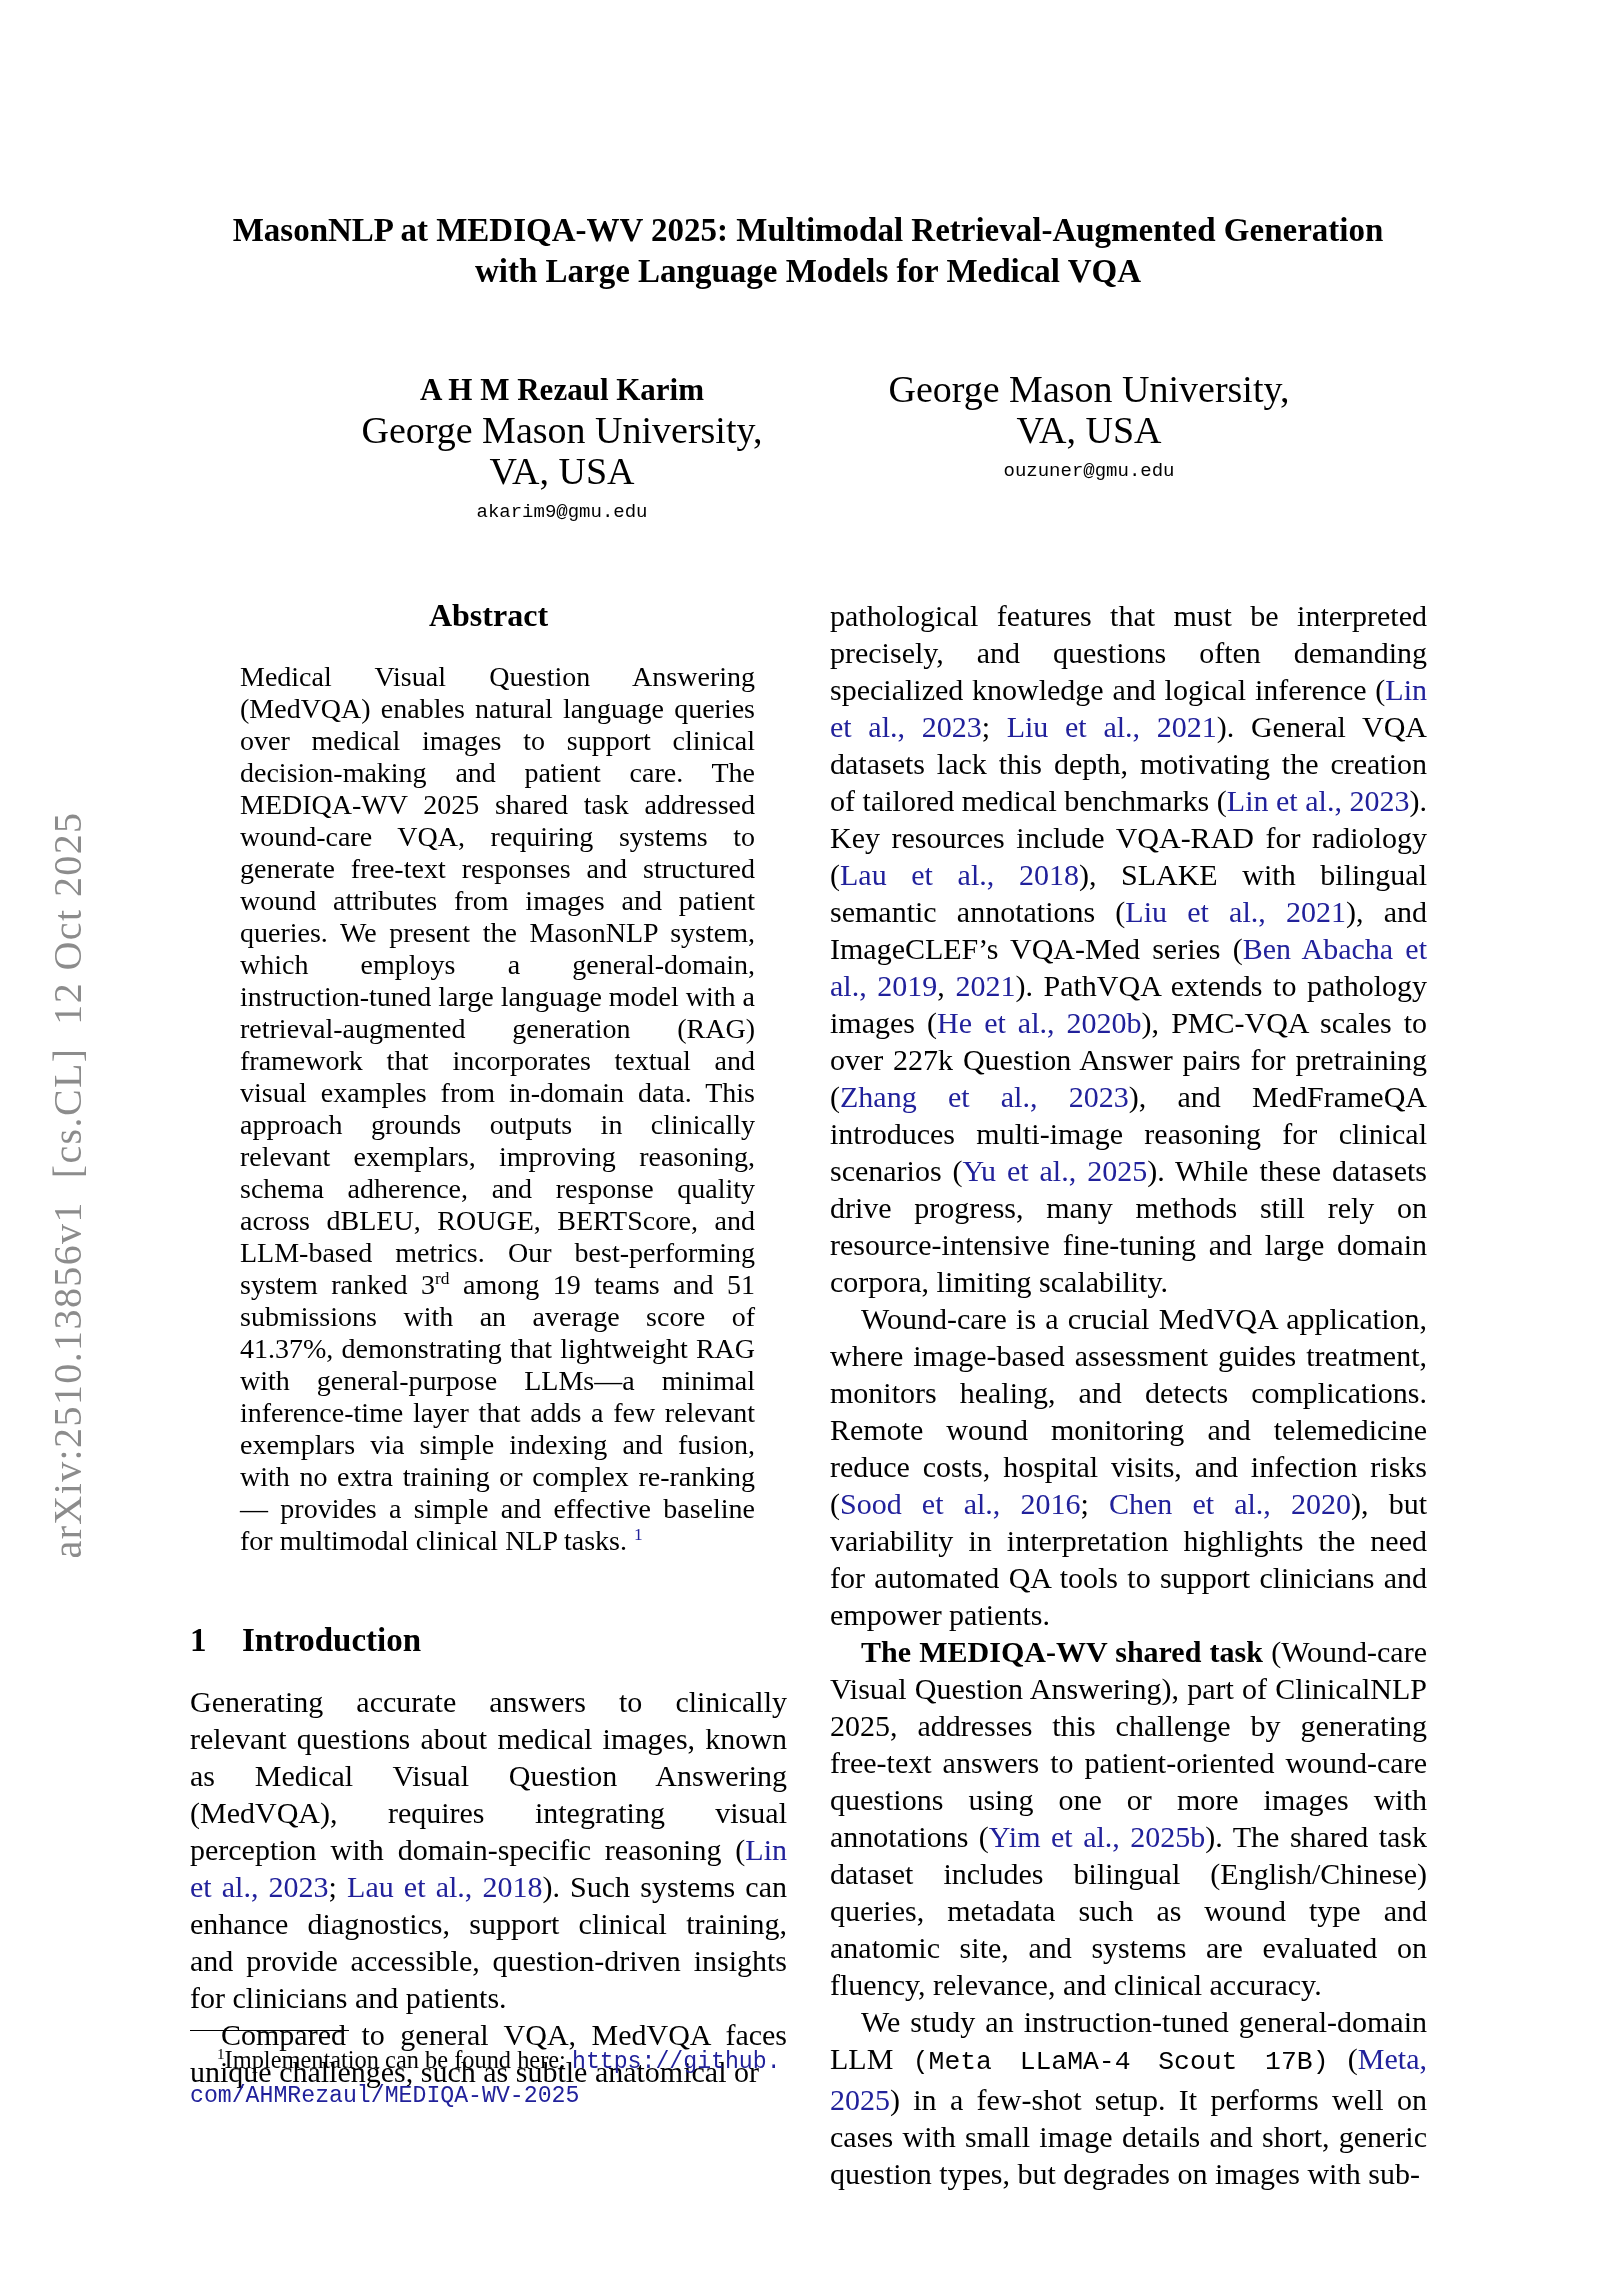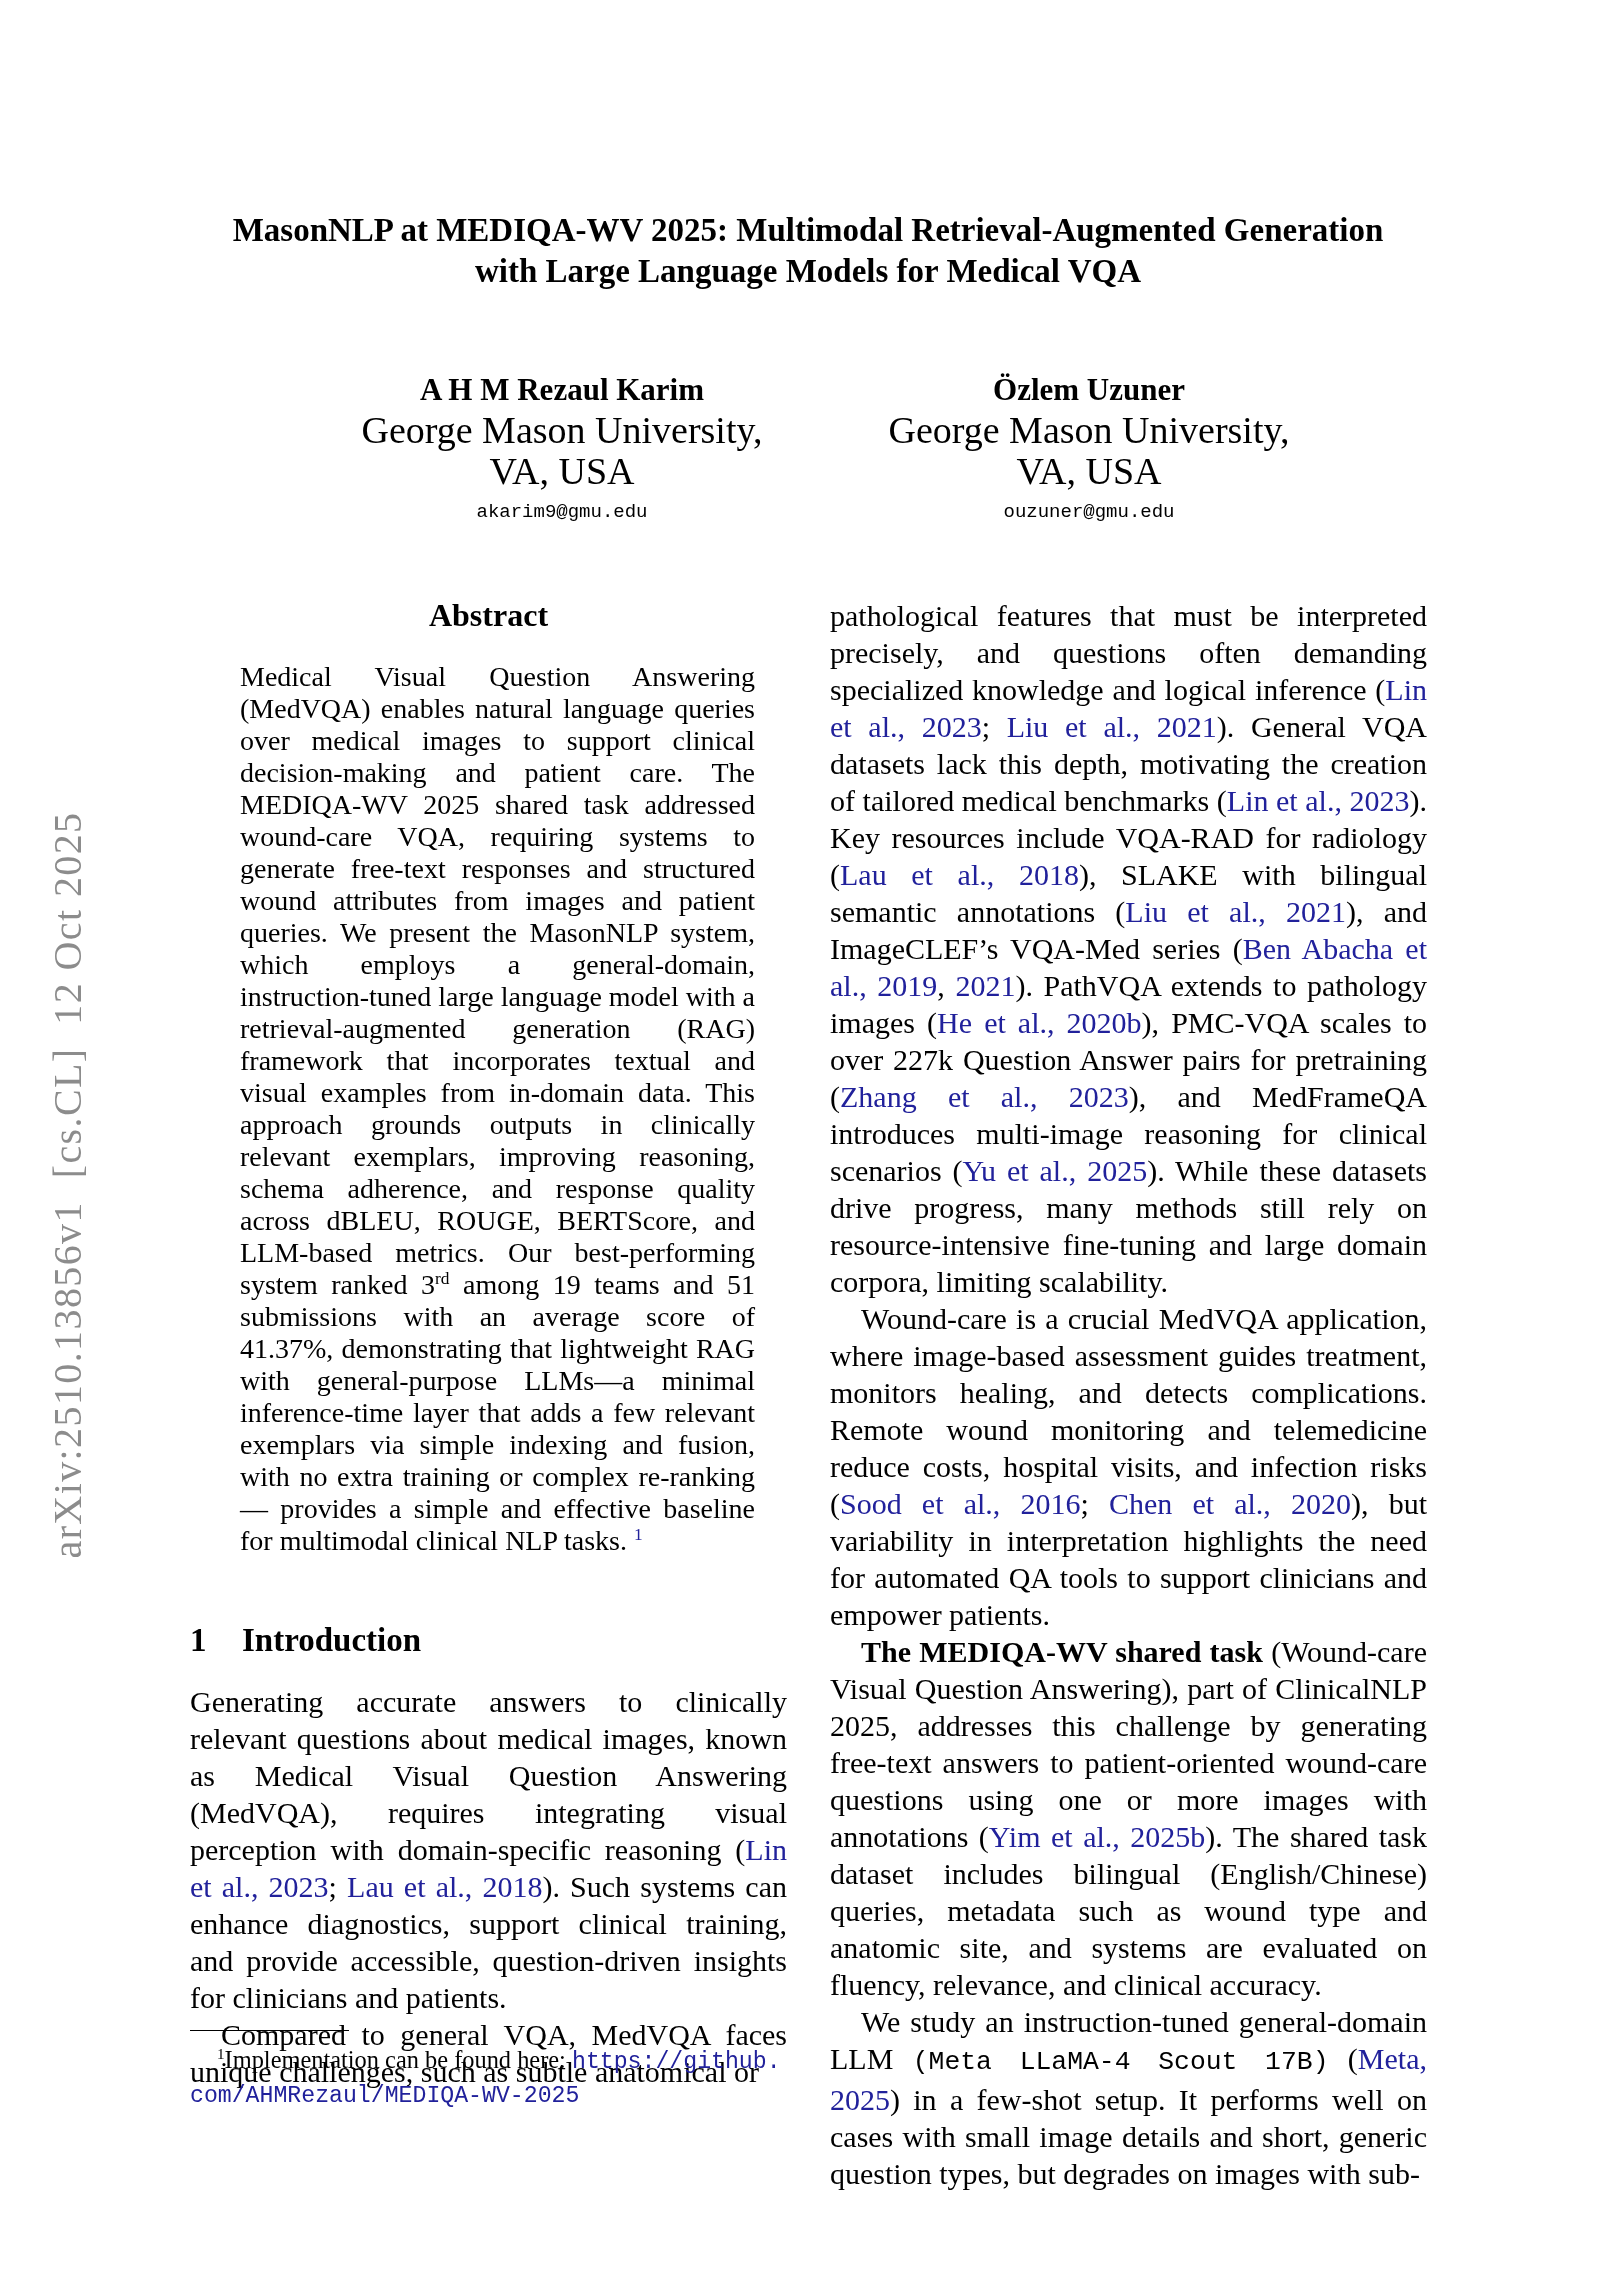--- a/index.html
+++ b/index.html
@@ -109,21 +109,20 @@
 
   <div class="title">MasonNLP at MEDIQA-WV 2025: Multimodal Retrieval-Augmented Generation with Large Language Models for Medical VQA</div>
 
   <div class="authors">
     <div class="author-block a0">
       <div class="author-name">A H M Rezaul Karim</div>
       <div class="author-affil">George Mason University, VA, USA</div>
       <div class="author-email">akarim9@gmu.edu</div>
     </div>
     <div class="author-block a1">
-      <div class="author-name">Özlem Uzuner</div>
       <div class="author-affil">George Mason University, VA, USA</div>
       <div class="author-email">ouzuner@gmu.edu</div>
     </div>
   </div>
 
   <div class="col-left">
     <div class="abstract-heading">Abstract</div>
     <p class="abstract-text"><span class="seg-plain">Medical Visual Question Answering (MedVQA) enables natural language queries over medical images to support clinical decision-making and patient care.  The MEDIQA-WV 2025 shared task addressed wound-care VQA, requiring systems to generate free-text responses and structured wound attributes from images and patient queries. We present the MasonNLP system, which employs a general-domain, instruction-tuned large language model with a retrieval-augmented generation (RAG) framework that incorporates textual and visual examples from in-domain data. This approach grounds outputs in clinically relevant exemplars, improving reasoning, schema adherence, and response quality across dBLEU, ROUGE, BERTScore, and LLM-based metrics.  Our best-performing system ranked 3</span><span class="seg-sup">rd</span><span class="seg-plain"> among 19 teams and 51 submissions with an average score of 41.37%, demonstrating that lightweight RAG with general-purpose LLMs—a minimal inference-time layer that adds a few relevant exemplars via simple indexing and fusion, with no extra training or complex re-ranking— provides a simple and effective baseline for multimodal clinical NLP tasks. </span><span class="seg-sup-link">1</span></p>
 
     <div class="section-heading">

